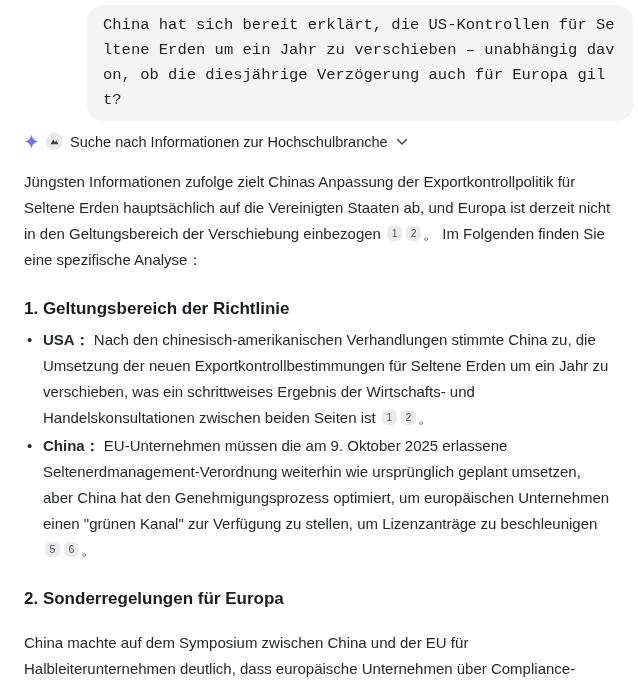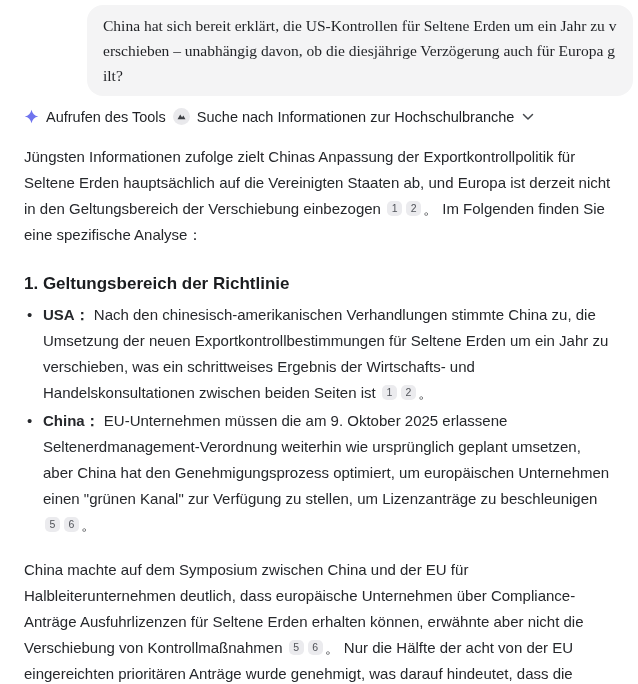--- a/index.html
+++ b/index.html
@@ -10,21 +10,21 @@
     font-family: "Liberation Sans", "DejaVu Sans", sans-serif;
     color: #232529;
   }
   
   .user-row { display: flex; justify-content: flex-end; padding: 5px 5px 0 0; }
   .bubble {
     width: 546px;
     background: #f4f4f5;
     border-radius: 16px;
     padding: 8px 16px;
-    font-family: Liberation Serif, serif;
+    font-family: Liberation Mono, monospace;
     font-size: 15.5px; line-height: 25px; color: #1f2125;
     word-break: break-all;
   }
   
   .tool-row {
     display: flex; align-items: center; gap: 7px;
     margin: 12px 24px 0 24px;
     font-size: 14.5px; color: #1f2125; cursor: pointer;
   }
   .tool-row .icon { display: inline-flex; flex: none; align-items: center; justify-content: center; }
@@ -65,35 +65,35 @@
     <span>China hat sich bereit erklärt, die US-Kontrollen für Seltene Erden um ein Jahr zu verschieben – unabhängig davon, ob die diesjährige Verzögerung auch für Europa gilt?</span>
   </div>
 </div>
 
 <div class="tool-row">
   <span class="icon">
     <svg width="15" height="15" viewBox="0 0 16 16">
       <path d="M8 0.8 C8.9 4.9 11.1 7.1 15.2 8 C11.1 8.9 8.9 11.1 8 15.2 C7.1 11.1 4.9 8.9 0.8 8 C4.9 7.1 7.1 4.9 8 0.8 Z" fill="#6f74ee"></path>
     </svg>
   </span>
-  <span>Aufrufen des Tools</span>
   <span class="icon tool-logo">
     <svg width="11" height="11" viewBox="0 0 16 16">
       <path d="M2.2 12 L6.2 5 L8.8 9.6 L10.6 6.6 L13.8 12 Z" fill="#3c3f44"></path>
     </svg>
   </span>
   <span>Suche nach Informationen zur Hochschulbranche</span>
   <span class="icon chev">
     <svg width="12" height="8" viewBox="0 0 12 8">
       <polyline points="1.5,1.5 6,6 10.5,1.5" fill="none" stroke="#45484d" stroke-width="1.5" stroke-linecap="round" stroke-linejoin="round"></polyline>
     </svg>
   </span>
 </div>
 
 <div class="content">
     <p>Jüngsten Informationen zufolge zielt Chinas Anpassung der Exportkontrollpolitik für Seltene Erden hauptsächlich auf die Vereinigten Staaten ab, und Europa ist derzeit nicht in den Geltungsbereich der Verschiebung einbezogen <span class="cite">1</span><span class="cite">2</span>。 Im Folgenden finden Sie eine spezifische Analyse：</p>
     <h3>1. Geltungsbereich der Richtlinie</h3>
     <ul>
       <li><span class="seg-bold">USA：</span> Nach den chinesisch-amerikanischen Verhandlungen stimmte China zu, die Umsetzung der neuen Exportkontrollbestimmungen für Seltene Erden um ein Jahr zu verschieben, was ein schrittweises Ergebnis der Wirtschafts- und Handelskonsultationen zwischen beiden Seiten ist <span class="cite">1</span><span class="cite">2</span>。</li>
       <li><span class="seg-bold">China：</span> EU-Unternehmen müssen die am 9. Oktober 2025 erlassene Seltenerdmanagement-Verordnung weiterhin wie ursprünglich geplant umsetzen, aber China hat den Genehmigungsprozess optimiert, um europäischen Unternehmen einen "grünen Kanal" zur Verfügung zu stellen, um Lizenzanträge zu beschleunigen <span class="cite">5</span><span class="cite">6</span>。</li>
     </ul>
+    <h3>2. Sonderregelungen für Europa</h3>
     <p>China machte auf dem Symposium zwischen China und der EU für Halbleiterunternehmen deutlich, dass europäische Unternehmen über Compliance-Anträge Ausfuhrlizenzen für Seltene Erden erhalten können, erwähnte aber nicht die Verschiebung von Kontrollmaßnahmen <span class="cite">5</span><span class="cite">6</span>。 Nur die Hälfte der acht von der EU eingereichten prioritären Anträge wurde genehmigt, was darauf hindeutet, dass die Kontrollen nach wie vor streng sind 。</p>
   </div>
 
 </body></html>

